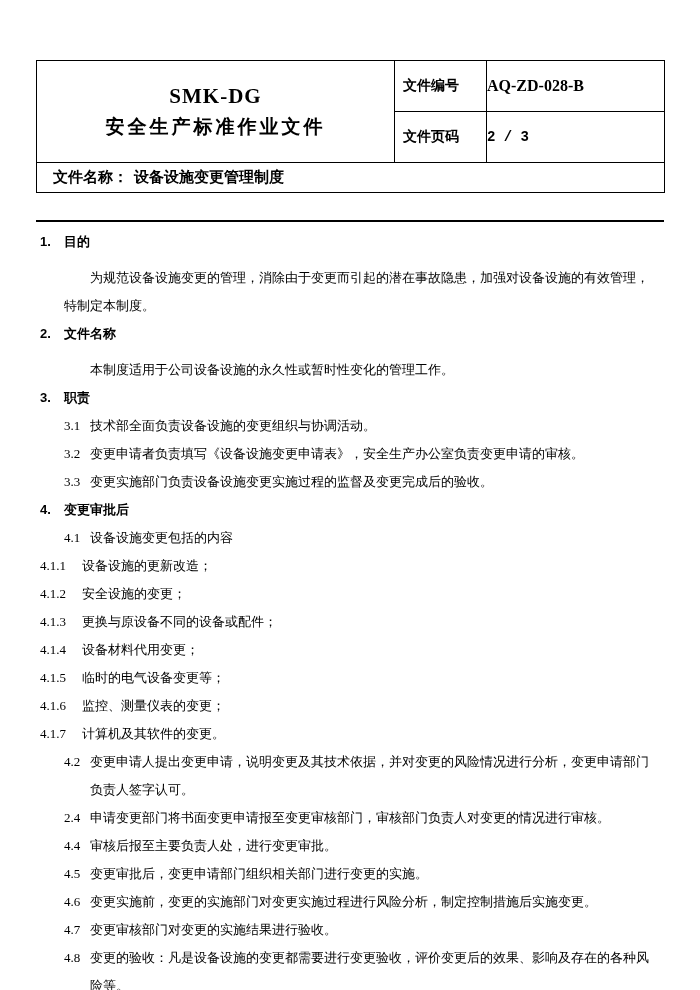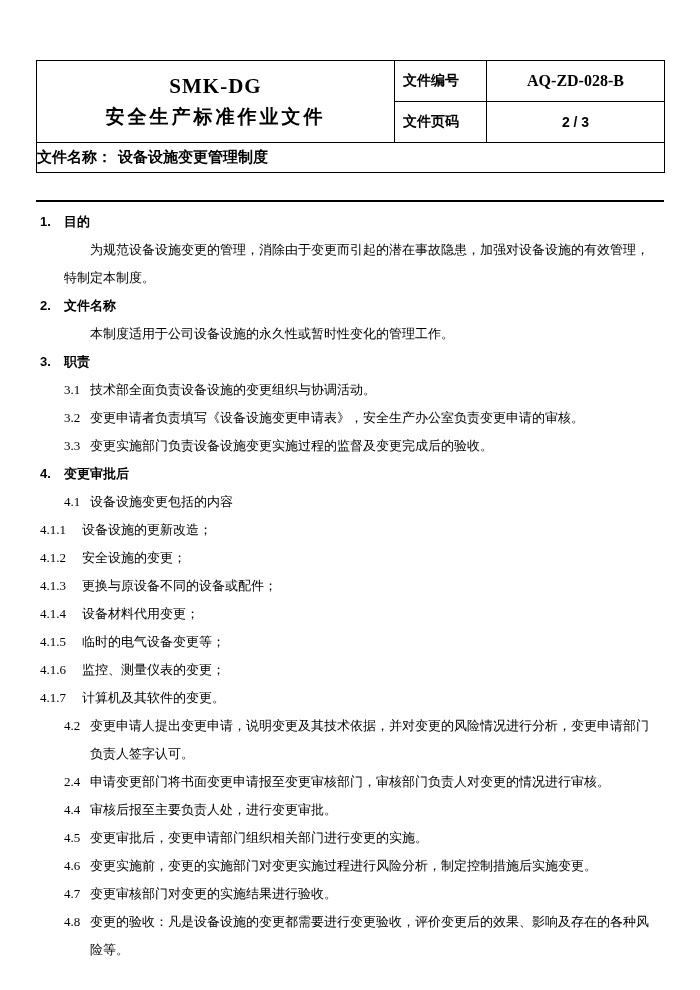--- a/index.html
+++ b/index.html
@@ -18,39 +18,39 @@
     margin: 60px 36px 0 36px;
     width: 628px;
     border-collapse: collapse;
     table-layout: fixed;
   }
   .header-table td { border: 1px solid #000; vertical-align: middle; }
   .col-org   { width: 358px; }
   .col-label { width: 92px;  }
   .col-value { width: 178px; }
 
-  .cell-org { text-align: center; padding: 10px 0; margin-top: 8px; }
+  .cell-org { text-align: center; padding: 20px 0; margin-top: 8px; }
   .org-code {
     font-size: 21px; font-weight: bold; letter-spacing: 1px;
     line-height: 31px; font-family: "Liberation Serif", serif;
   }
   .doc-type {
     font-size: 19px; font-weight: bold; letter-spacing: 3px;
     line-height: 30px; font-family: "Liberation Serif", serif;
   }
   .cell-label {
     height: 33px; padding-left: 8px;
     font-size: 14px; font-weight: bold;
     font-family: "Liberation Sans", sans-serif;
   }
-  .cell-value { text-align: center; font-weight: bold; }
+  .cell-value { font-weight: bold; }
   .doc-number { font-size: 16px; font-family: "Liberation Serif", serif; }
-  .page-value { font-size: 14px; font-family: Liberation Sans, sans-serif; }
+  .page-value { font-size: 14px; font-family: Liberation Mono, monospace; }
   .cell-title {
-    height: 30px; padding-left: 0;
+    height: 30px; padding-left: 16px;
     font-size: 15px; font-weight: bold;
     font-family: "Liberation Sans", sans-serif;
   }
   .cell-title .doc-title { margin-left: 6px; }
 
   
   .rule {
     border: none; border-top: 2px solid #000;
     margin: 27px 36px 0 36px;
   }
@@ -58,21 +58,21 @@
   
   .doc-body {
     margin: 0 36px;
     padding: 6px 4px 0 4px;
     font-size: 13px;
     line-height: 28px;
     font-family: "Liberation Serif", serif;
   }
   .sec-head { display: flex; font-weight: bold; font-family: "Liberation Sans", sans-serif; }
   .sec-num  { flex: 0 0 24px; }
-  .para     { margin-left: 24px; text-indent: 26px; }
+  .para     { margin-left: 24px; text-indent: 26px; margin-top: 8px; }
   .item     { display: flex; margin-left: 24px; }
   .item-num { flex: 0 0 26px; }
   .item-text{ flex: 1; }
   .subitem  { display: flex; }
   .subitem-num { flex: 0 0 42px; }
 </style>
 </head>
 <body>
 
 <div>

